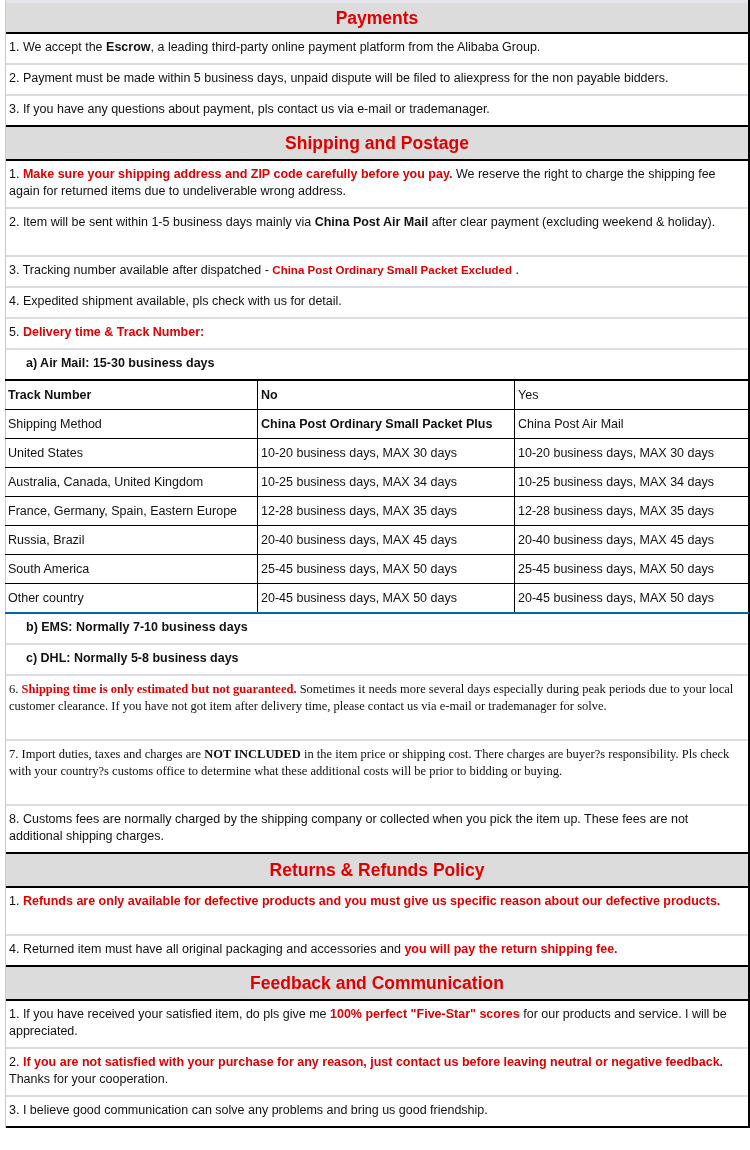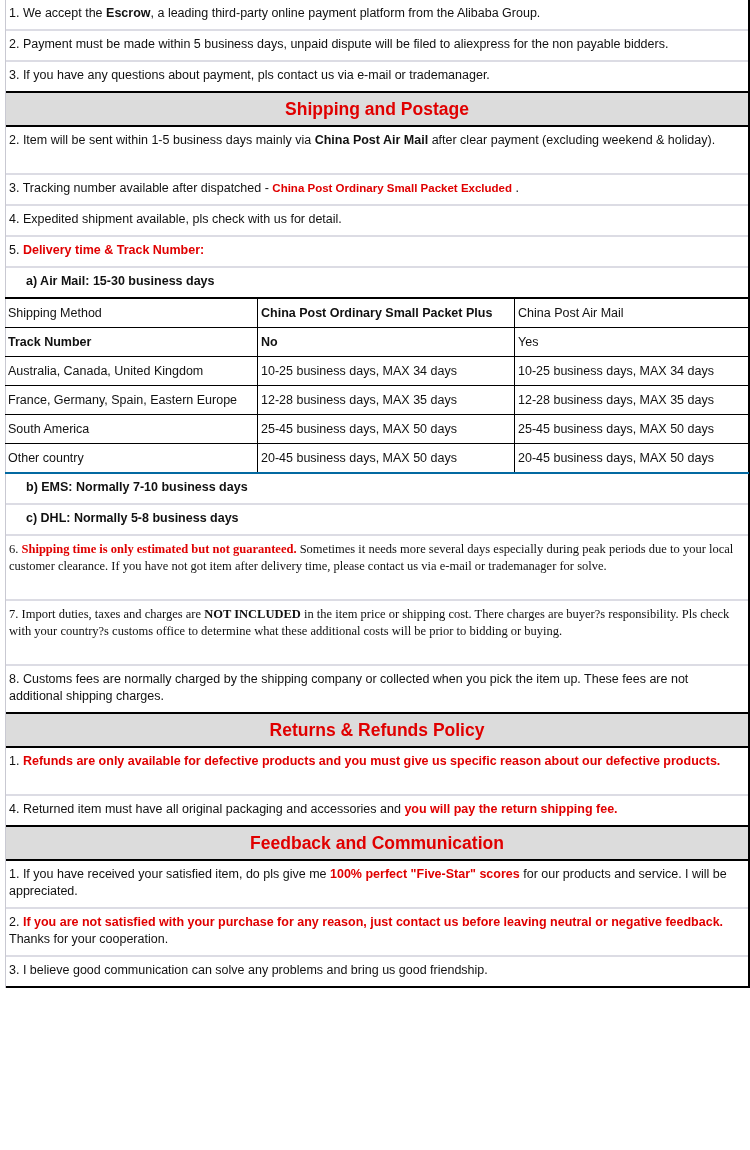--- a/index.html
+++ b/index.html
@@ -30,52 +30,64 @@
   table.ship td.c2 { width: 253px; }
   table.ship td:last-child { border-right: none; }
   table.ship td:first-child { border-left: none; }
   table.ship .hb { font-weight: bold; }
 </style>
 </head>
 <body>
 
 <div class="page">
 
+  <div class="sec-head first">Payments</div>
   <div class="row one"><span>1. We accept the </span><span class="b">Escrow</span><span>, a leading third-party online payment platform from the Alibaba Group.</span></div>
   <div class="row one">2. Payment must be made within 5 business days, unpaid dispute will be filed to aliexpress for the non payable bidders.</div>
   <div class="row one last">3. If you have any questions about payment, pls contact us via e-mail or trademanager.</div>
 
   <div class="sec-head after">Shipping and Postage</div>
+  <div class="row two"><span>1. </span><span class="red">Make sure your shipping address and ZIP code carefully before you pay.</span><span> We reserve the right to charge the shipping fee again for returned items due to undeliverable wrong address.</span></div>
   <div class="row two"><span>2. Item will be sent within 1-5 business days mainly via </span><span class="b">China Post Air Mail</span><span> after clear payment (excluding weekend &amp; holiday).</span></div>
   <div class="row one"><span>3. Tracking number available after dispatched - </span><span class="red small">China Post Ordinary Small Packet Excluded</span><span> .</span></div>
   <div class="row one">4. Expedited shipment available, pls check with us for detail.</div>
   <div class="row one"><span>5. </span><span class="red">Delivery time &amp; Track Number:</span></div>
   <div class="row one last sub">a) Air Mail: 15-30 business days</div>
 
   <table class="ship">
     <tbody>
         <tr>
+      <td class="c1 hb">Track Number</td>
+      <td class="c2 hb">No</td>
+      <td>Yes</td>
+    </tr>
+    <tr>
       <td class="c1">Shipping Method</td>
       <td class="c2 hb">China Post Ordinary Small Packet Plus</td>
       <td>China Post Air Mail</td>
     </tr>
     <tr>
-      <td class="c1 hb">Track Number</td>
-      <td class="c2 hb">No</td>
-      <td>Yes</td>
+      <td class="c1">United States</td>
+      <td class="c2">10-20 business days, MAX 30 days</td>
+      <td>10-20 business days, MAX 30 days</td>
     </tr>
     <tr>
       <td class="c1">Australia, Canada, United Kingdom</td>
       <td class="c2">10-25 business days, MAX 34 days</td>
       <td>10-25 business days, MAX 34 days</td>
     </tr>
     <tr>
       <td class="c1">France, Germany, Spain, Eastern Europe</td>
       <td class="c2">12-28 business days, MAX 35 days</td>
       <td>12-28 business days, MAX 35 days</td>
+    </tr>
+    <tr>
+      <td class="c1">Russia, Brazil</td>
+      <td class="c2">20-40 business days, MAX 45 days</td>
+      <td>20-40 business days, MAX 45 days</td>
     </tr>
     <tr>
       <td class="c1">South America</td>
       <td class="c2">25-45 business days, MAX 50 days</td>
       <td>25-45 business days, MAX 50 days</td>
     </tr>
     <tr>
       <td class="c1">Other country</td>
       <td class="c2">20-45 business days, MAX 50 days</td>
       <td>20-45 business days, MAX 50 days</td>

